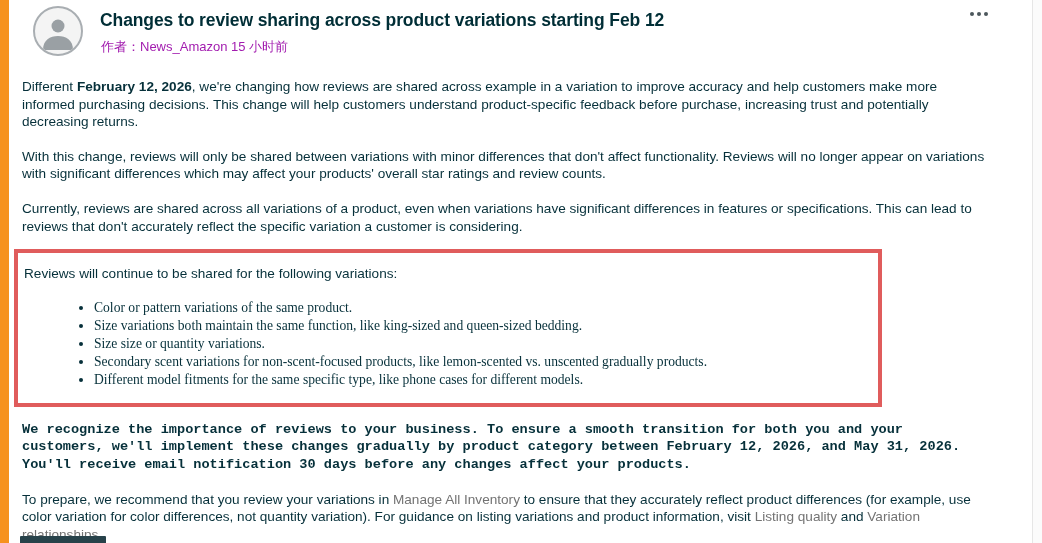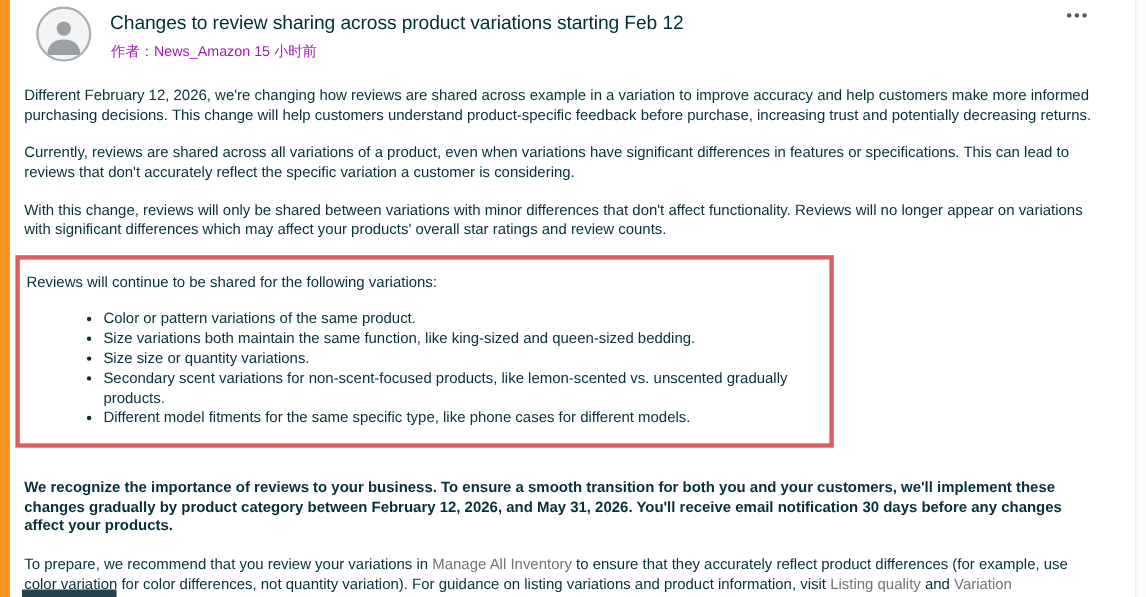--- a/index.html
+++ b/index.html
@@ -25,51 +25,51 @@
   
   .post-header { position: relative; padding: 6px 0 0 0; min-height: 56px; }
   .avatar {
     position: absolute; left: 11px; top: 6px;
     width: 50px; height: 50px; border-radius: 50%;
     background: #f4f4f4; border: 2px solid #a9aeb2; overflow: hidden;
   }
   .avatar svg { display: block; margin: 8px auto 0; }
   .post-title {
     margin-left: 78px; padding-top: 4px;
-    font-size: 17.5px; font-weight: 400; color: #002e36;
+    font-size: 17.5px; font-weight: 700; color: #002e36;
     letter-spacing: -0.1px;
   }
   .post-byline {
     margin-left: 79px; margin-top: 7px;
     font-size: 13px; color: #a21caf;
   }
   .options-button {
     position: absolute; right: 0px; top: 8px;
     display: flex; gap: 3px; padding: 4px; cursor: pointer;
   }
   .options-button i {
     width: 4px; height: 4px; border-radius: 50%; background: #4c575c; display: block;
   }
   
   .article { font-size: 13.6px; line-height: 17.6px; color: #06303a; }
   .article p { margin-top: 17px; }
   .article .first { margin-top: 22px; }
-  .article b { font-weight: 400; }
+  .article b { font-weight: 700; }
   .article .bold-para { font-weight: 700; }
   a.doc-link { color: #737373; text-decoration: none; cursor: pointer; }
   
   .highlight-box {
     margin: 14px 0 0 -8px;
-    width: 744px;
+    width: 868px;
     border: 4px solid #e05c5c;
     padding: 12px 10px 14px 6px;
   }
   .highlight-box p { margin-top: 0; }
   .highlight-box ul { margin-top: 16px; padding-left: 70px; }
-  .highlight-box li { margin-top: 0; line-height: 18px; }
+  .highlight-box li { margin-top: 0; line-height: 18px; font-family: Liberation Serif, serif; }
   
   .cutoff-next {
     position: absolute; left: 20px; top: 536px; width: 86px; height: 8px;
     background: #27424a; border-radius: 1px;
   }
 </style>
 </head>
 <body>
 
 <div class="accent-bar"></div>
@@ -94,35 +94,35 @@
           <i></i>
           <i></i>
       </span>
     </div>
   </div>
 
   <div class="article">
 
     <p class="first"><span>Different </span><b>February 12, 2026</b><span>, we're changing how reviews are shared across example in a variation to improve accuracy and help customers make more informed purchasing decisions. This change will help customers understand product-specific feedback before purchase, increasing trust and potentially decreasing returns.</span></p>
 
+    <p>With this change, reviews will only be shared between variations with minor differences that don't affect functionality. Reviews will no longer appear on variations with significant differences which may affect your products' overall star ratings and review counts.</p>
+
     <p>Currently, reviews are shared across all variations of a product, even when variations have significant differences in features or specifications. This can lead to reviews that don't accurately reflect the specific variation a customer is considering.</p>
-
-    <p>With this change, reviews will only be shared between variations with minor differences that don't affect functionality. Reviews will no longer appear on variations with significant differences which may affect your products' overall star ratings and review counts.</p>
 
     <div class="highlight-box">
       <p>Reviews will continue to be shared for the following variations:</p>
       <ul>
         <li>Color or pattern variations of the same product.</li>
         <li>Size variations both maintain the same function, like king-sized and queen-sized bedding.</li>
         <li>Size size or quantity variations.</li>
         <li>Secondary scent variations for non-scent-focused products, like lemon-scented vs. unscented gradually products.</li>
         <li>Different model fitments for the same specific type, like phone cases for different models.</li>
       </ul>
     </div>
 
-    <p class="bold-para" style="margin-top:27px;">We recognize the importance of reviews to your business. To ensure a smooth transition for both you and your customers, we'll implement these changes gradually by product category between February 12, 2026, and May 31, 2026. You'll receive email notification 30 days before any changes affect your products.</p>
+    <p class="bold-para" style="margin-top:14px;font-family:Liberation Mono, monospace;">We recognize the importance of reviews to your business. To ensure a smooth transition for both you and your customers, we'll implement these changes gradually by product category between February 12, 2026, and May 31, 2026. You'll receive email notification 30 days before any changes affect your products.</p>
 
     <p><span>To prepare, we recommend that you review your variations in </span><a class="doc-link">Manage All Inventory</a><span> to ensure that they accurately reflect product differences (for example, use color variation for color differences, not quantity variation). For guidance on listing variations and product information, visit </span><a class="doc-link">Listing quality</a><span> and </span><a class="doc-link">Variation relationships</a><span>.</span></p>
 
   </div>
 </div>
 
 <div class="cutoff-next"></div>
 
 </body></html>

